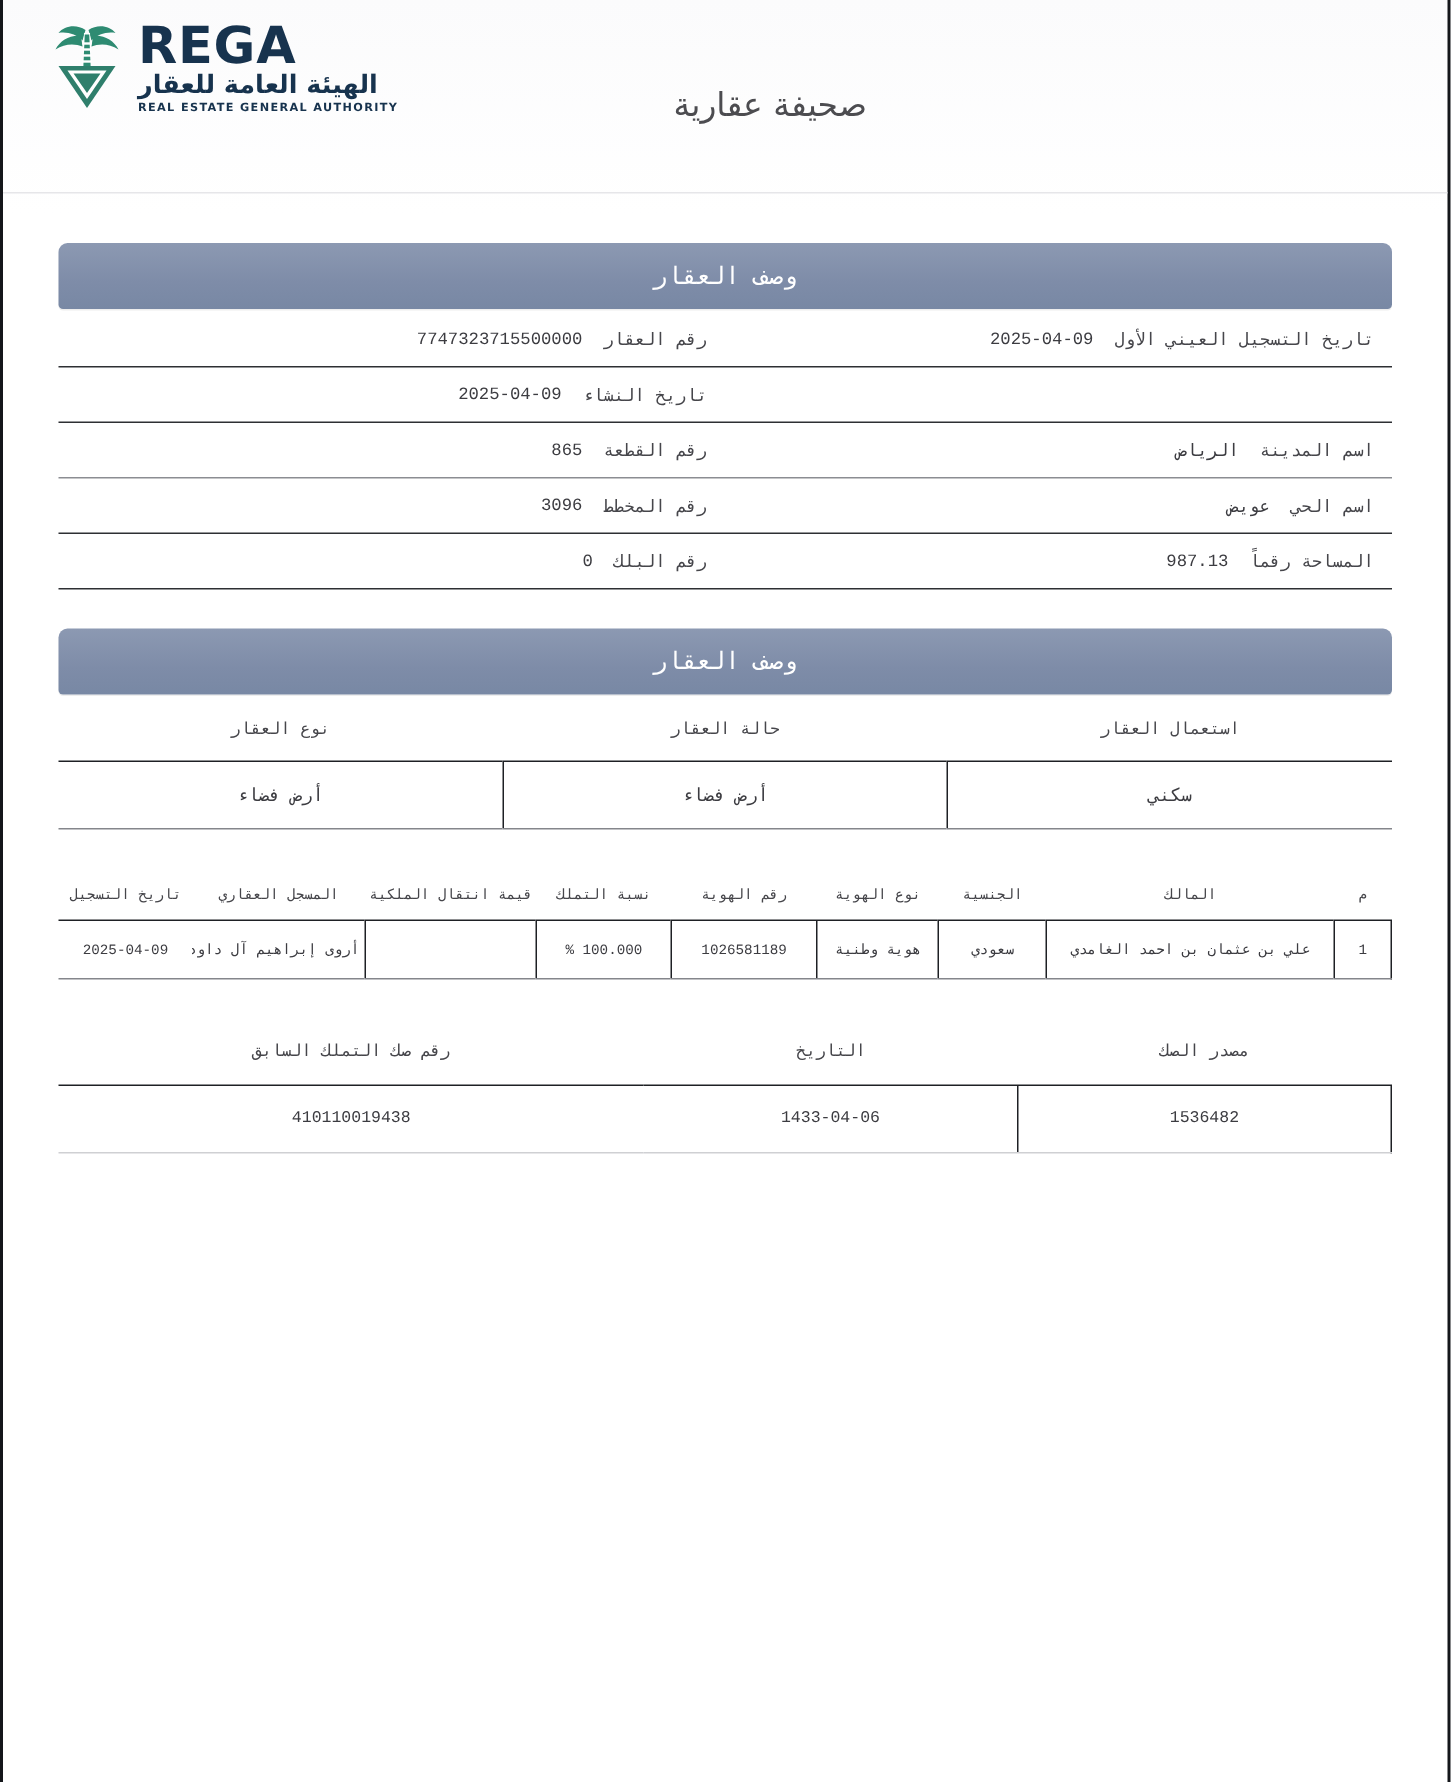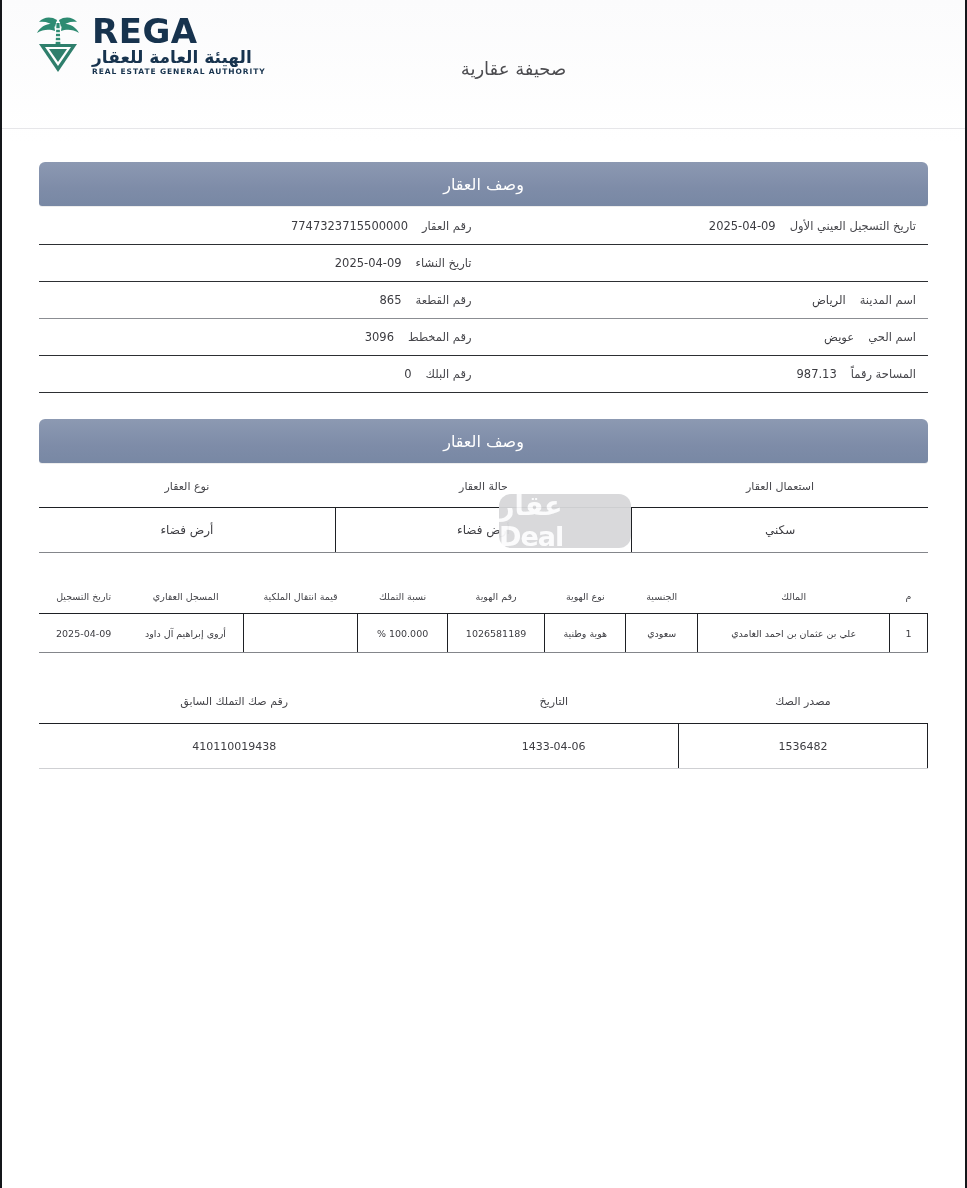--- a/index.html
+++ b/index.html
@@ -68,21 +68,21 @@
     letter-spacing: 0.9px;
     color: #17334e;
     margin-top: 2px;
   }
   .doc-title {
     position: absolute;
     top: 58px;
     left: 0;
     right: 0;
     text-align: center;
-    font-size: 18px;
+    font-size: 22px;
     color: #4c4c50;
     letter-spacing: 1px;
     font-weight: 400;
   }
   .title-wrap {
     width: 520px;
     margin: 0 auto;
     padding-left: 60px;
     box-sizing: border-box;
   }
@@ -91,20 +91,21 @@
     top: 128px;
     left: 0;
     right: 0;
     height: 1px;
     background: #e6e6e9;
   }
 
   
   .content {
     padding: 34px 37px 0 37px;
+    font-family: Liberation Mono, monospace;
   }
   .section {
     margin-bottom: 26px;
   }
   .section-bar {
     background: linear-gradient(180deg, #8896b0 0%, #7c8aa6 55%, #778losing 100%);
     background: linear-gradient(180deg, #8c99b2 0%, #7e8ca8 60%, #7888a4 100%);
     border-radius: 6px 6px 3px 3px;
     height: 44px;
     display: flex;
@@ -439,17 +440,14 @@
             <td>1536482</td>
             <td>1433-04-06</td>
             <td>410110019438</td>
           </tr>
         </tbody>
       </table>
     </div>
 
   </div>
 
-  <div class="watermark">
-    <span class="watermark-text">عقار Deal</span>
-  </div>
 
 </div>
 
 </body></html>

